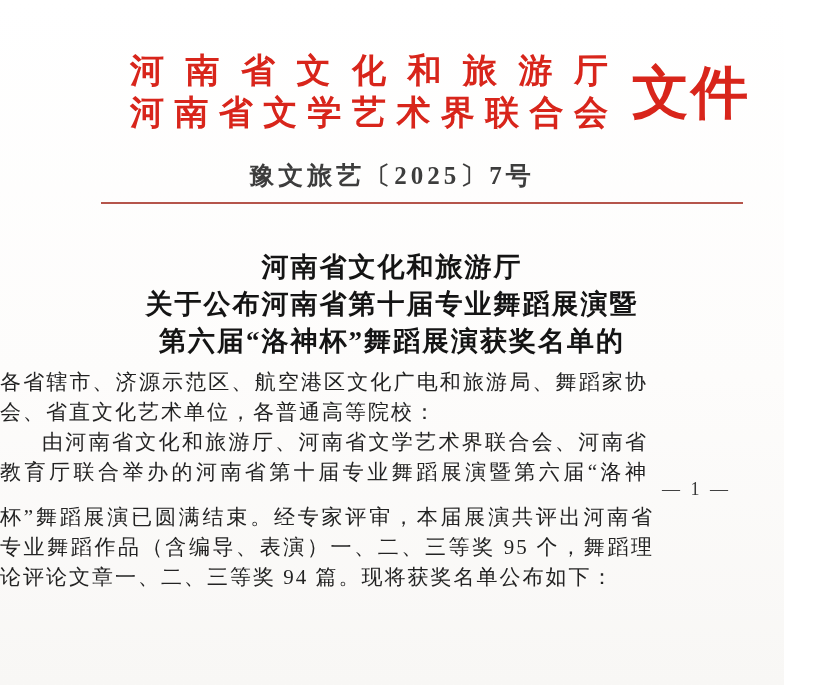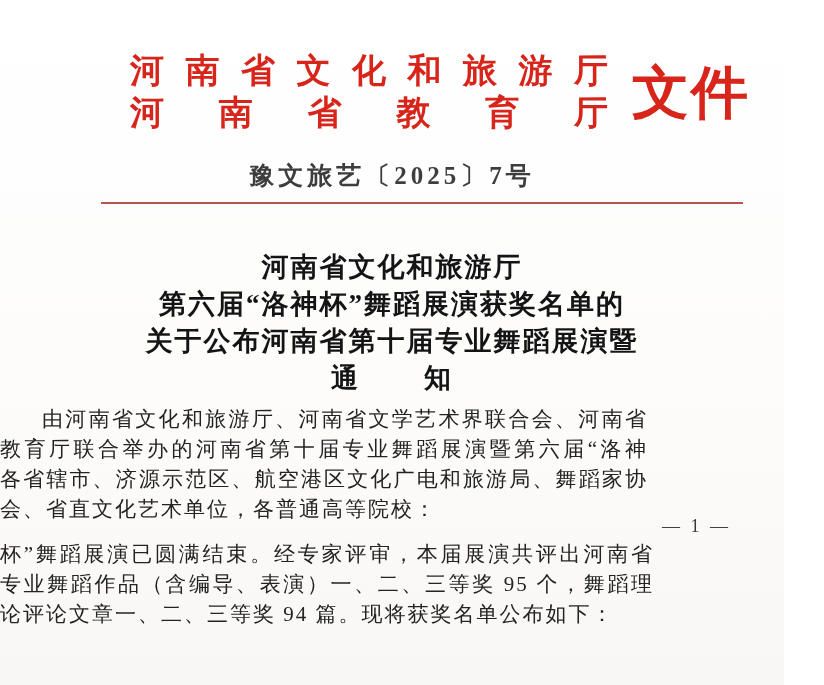--- a/index.html
+++ b/index.html
@@ -123,36 +123,35 @@
   }
 </style>
 </head>
 <body>
 
 <div class="page">
 
   <div class="letterhead">
     <div class="org-lines">
       <div class="org-line">河南省文化和旅游厅</div>
-      <div class="org-line">河南省教育厅</div>
+      <div class="org-line">河南省文学艺术界联合会</div>
     </div>
     <div class="doc-type">文件</div>
   </div>
 
   <div class="doc-number">豫文旅艺〔2025〕7号</div>
 
   <hr class="red-divider">
 
   <div class="title-block">
     <div class="title-line">河南省文化和旅游厅</div>
+    <div class="title-line">关于公布河南省第十届专业舞蹈展演暨</div>
     <div class="title-line">第六届“洛神杯”舞蹈展演获奖名单的</div>
-    <div class="title-line">关于公布河南省第十届专业舞蹈展演暨</div>
-    <div class="title-line"><span class="notice-word">通知</span></div>
   </div>
 
   <div class="body-block">
+    <p class="seg-p1">各省辖市、济源示范区、航空港区文化广电和旅游局、舞蹈家协会、省直文化艺术单位，各普通高等院校：</p>
     <p class="seg-p1 para-indent justify-last">由河南省文化和旅游厅、河南省文学艺术界联合会、河南省教育厅联合举办的河南省第十届专业舞蹈展演暨第六届“洛神</p>
-    <p class="seg-p1">各省辖市、济源示范区、航空港区文化广电和旅游局、舞蹈家协会、省直文化艺术单位，各普通高等院校：</p>
     <div class="page-number">— 1 —</div>
     <p class="seg-p2">杯”舞蹈展演已圆满结束。经专家评审，本届展演共评出河南省专业舞蹈作品（含编导、表演）一、二、三等奖 95 个，舞蹈理论评论文章一、二、三等奖 94 篇。现将获奖名单公布如下：</p>
   </div>
 
 </div>
 
 </body></html>

